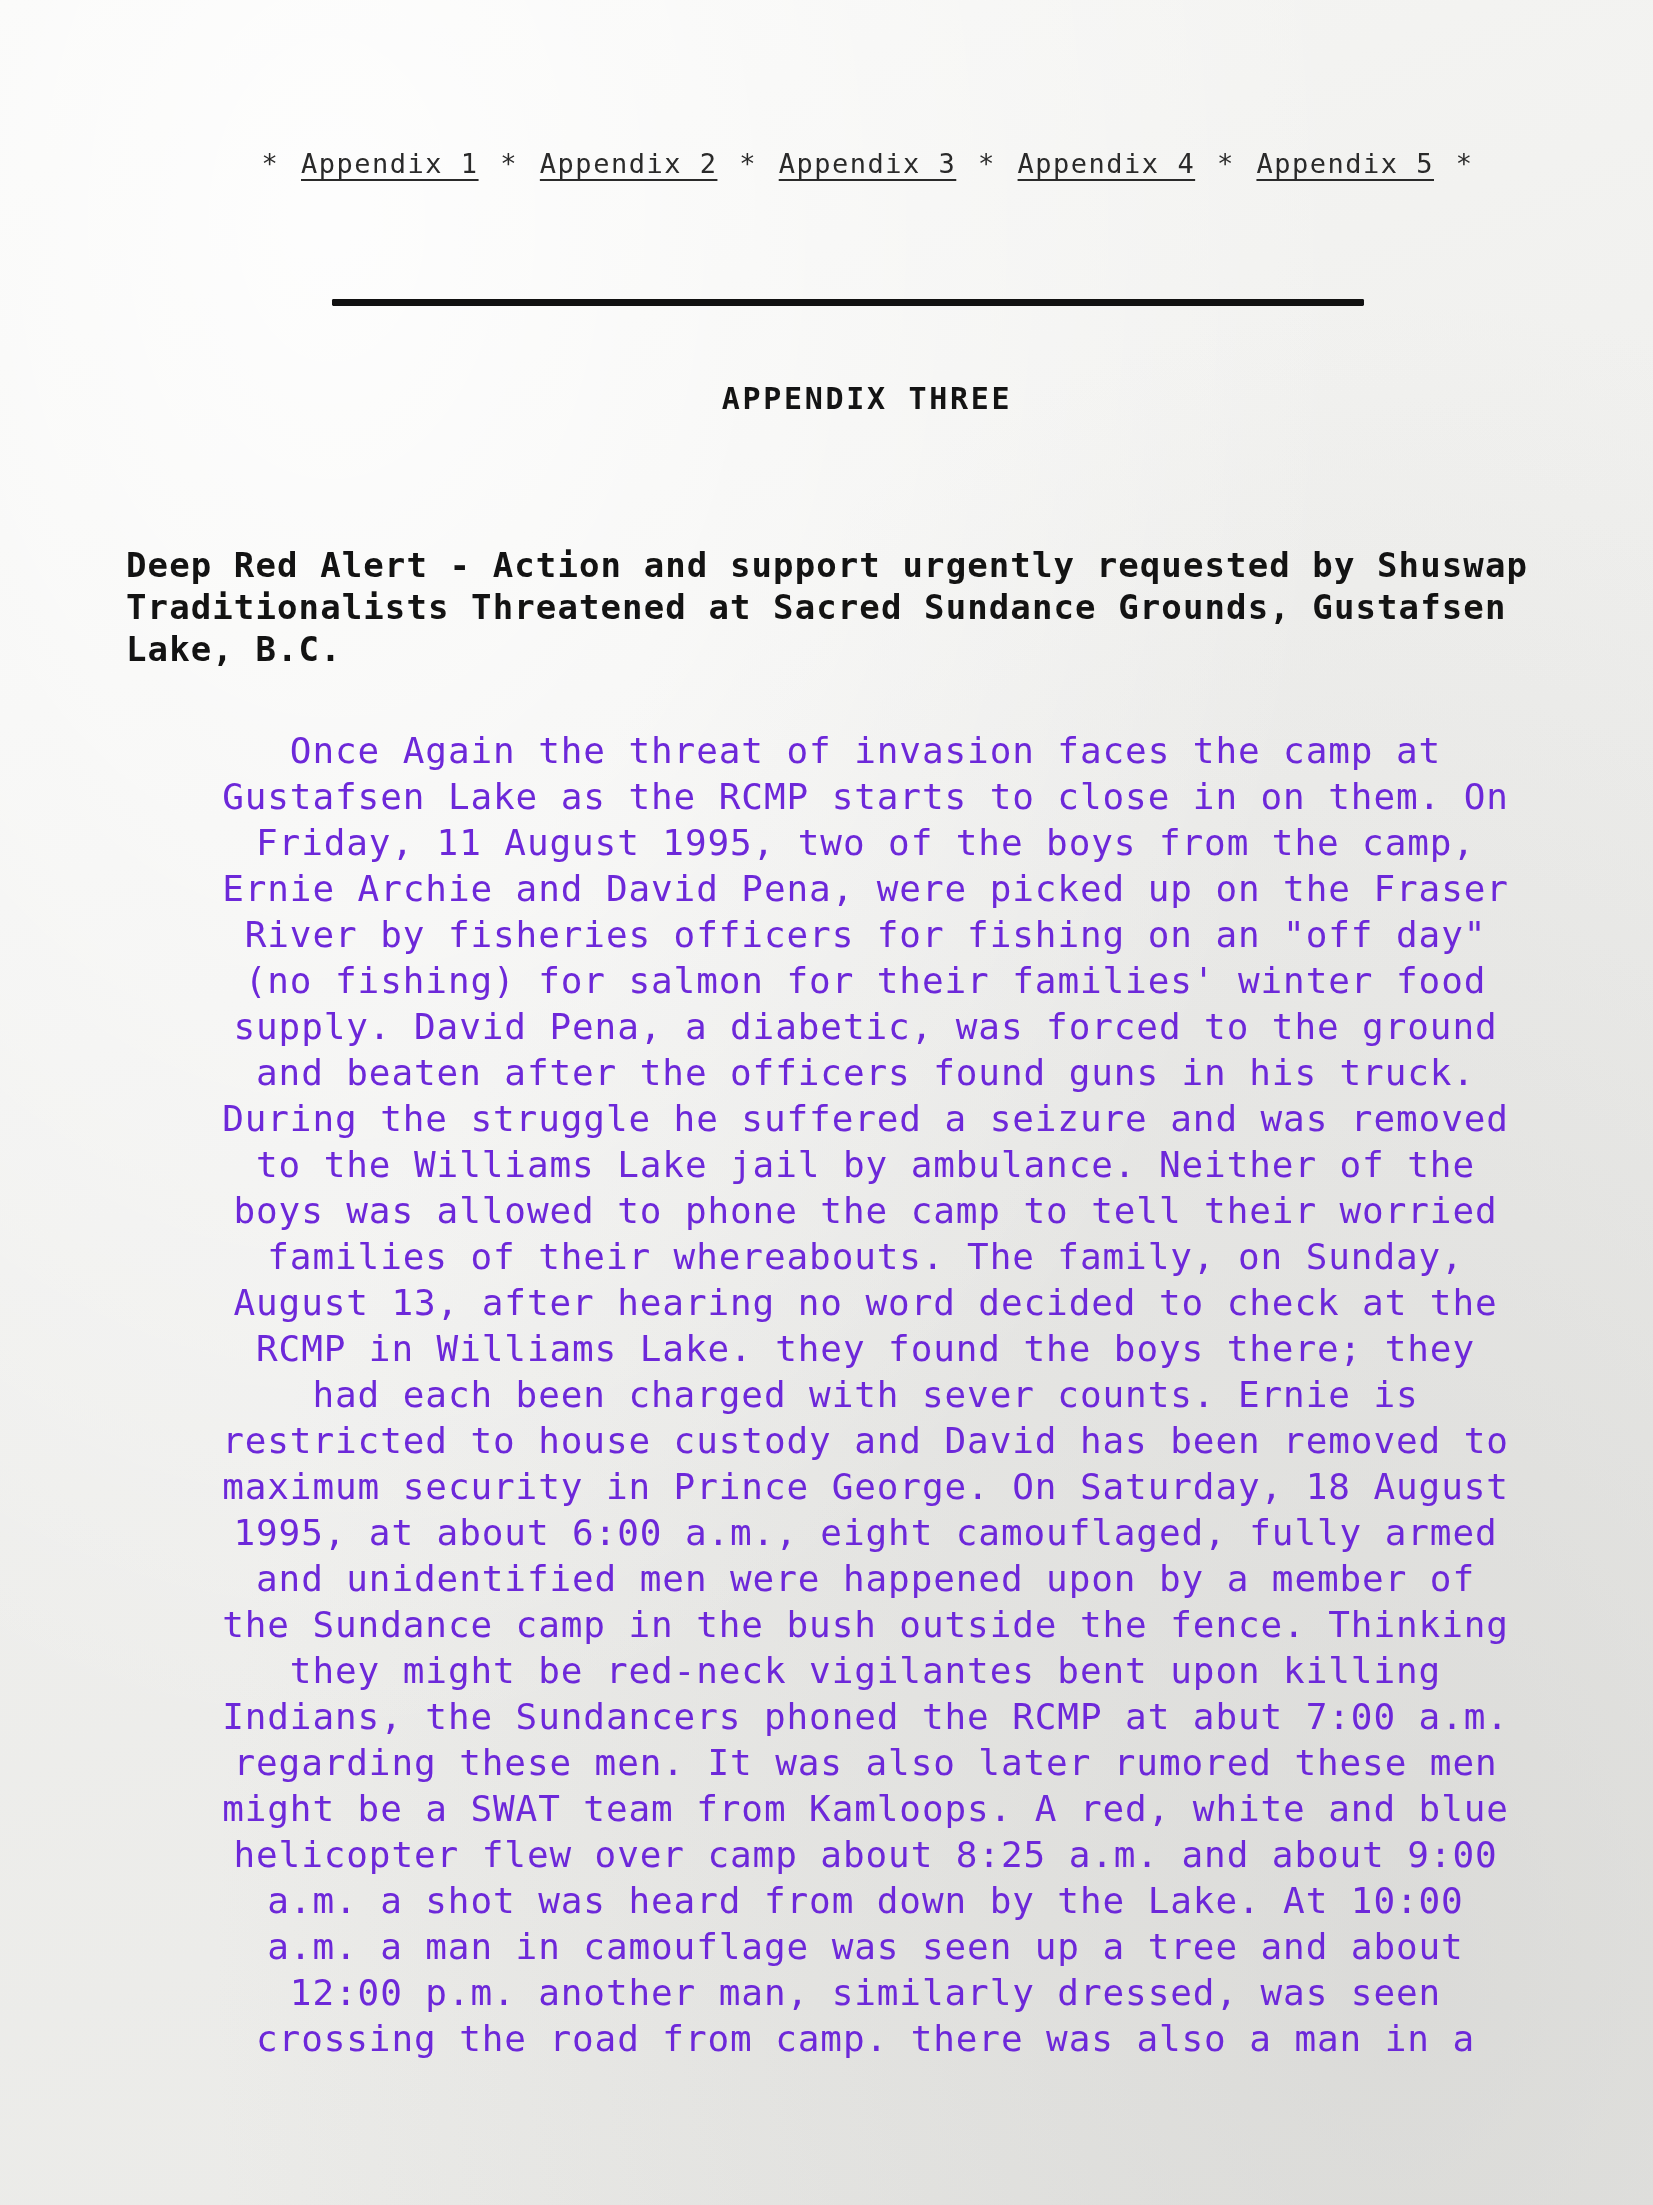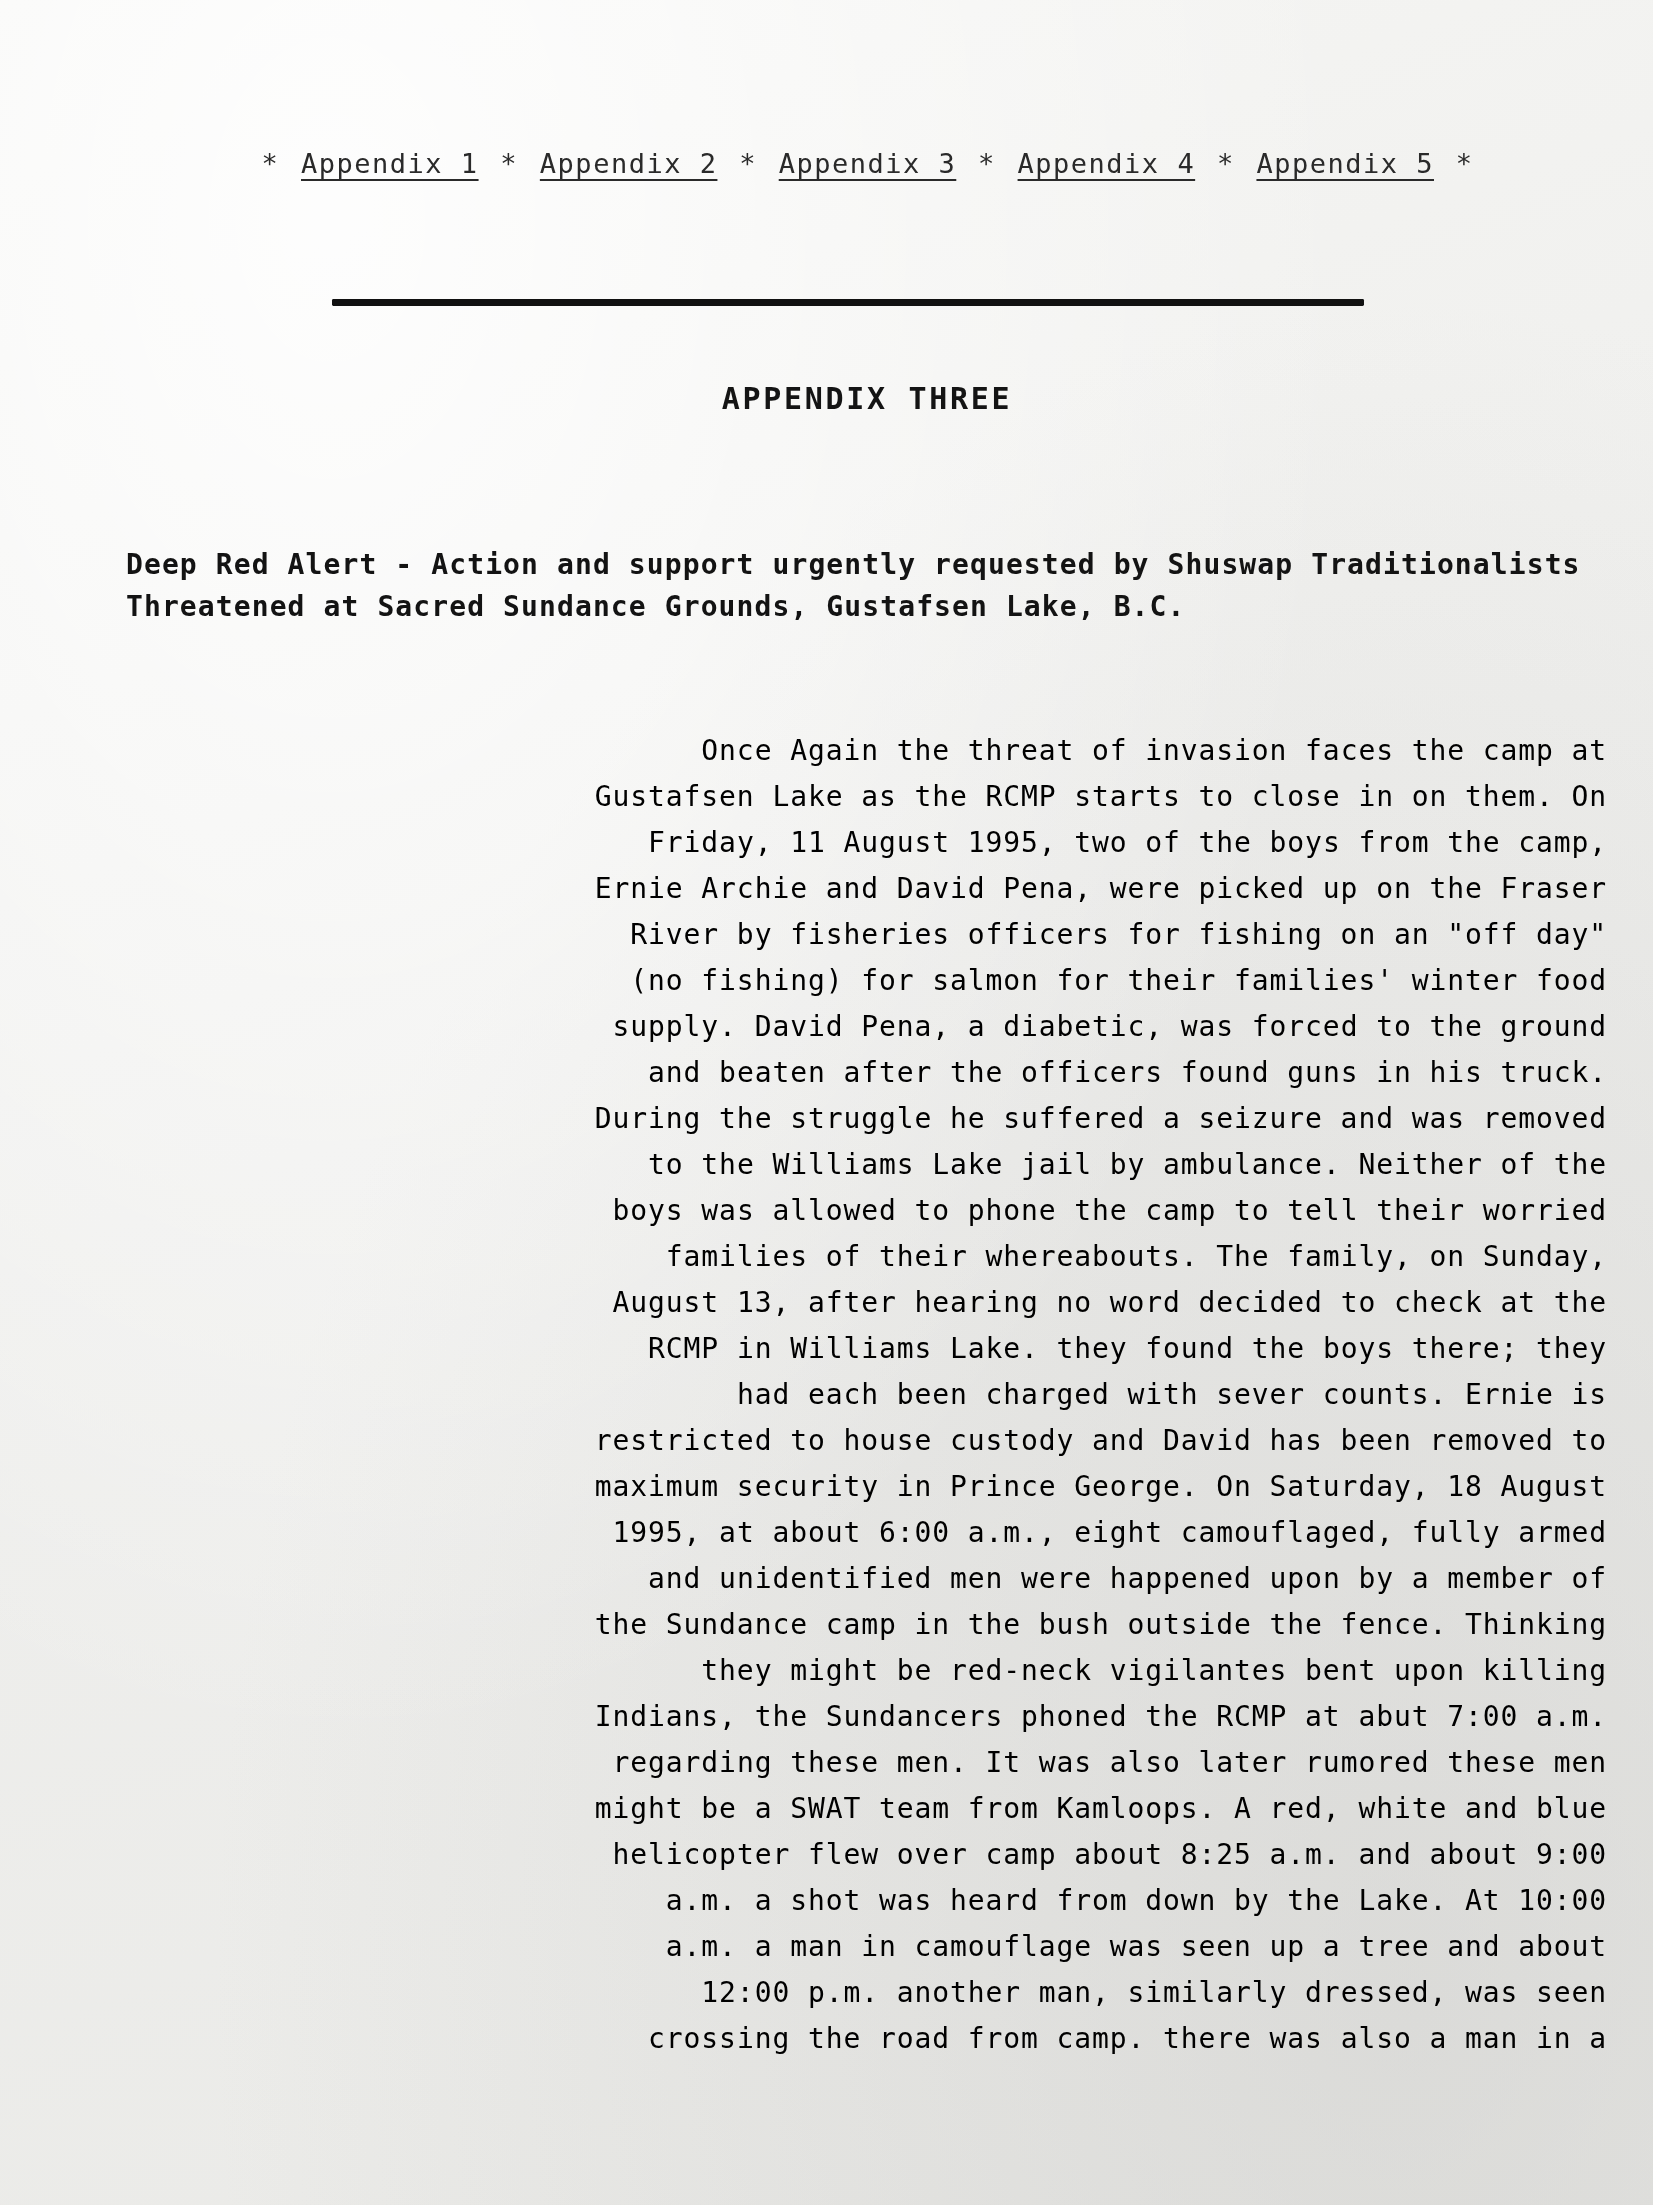--- a/index.html
+++ b/index.html
@@ -88,39 +88,39 @@
     font-size: 29px;
     font-weight: bold;
     letter-spacing: 1.6px;
     color: #161616;
   }
   .lede {
     position: absolute;
     left: 86px;
     top: 544px;
     width: 1459px;
-    font-size: 28px;
+    font-size: 34px;
     font-weight: bold;
     line-height: 42px;
     letter-spacing: 1.1px;
     color: #131313;
   }
 
   
   .body {
     position: absolute;
     left: 84px;
     top: 728px;
     width: 1483px;
-    font-size: 28px;
+    font-size: 36px;
     line-height: 46px;
     letter-spacing: 0.9px;
-    color: #000000;
+    color: #6d28d9;
     white-space: pre-wrap;
-    text-align: right;
+    text-align: center;
   }
 </style>
 </head>
 <body>
 
 <div class="page"></div>
 
 <div class="content">
 
   <div class="nav"><span class="star">*</span> <a href="#">Appendix 1</a> <span class="star">*</span> <a href="#">Appendix 2</a> <span class="star">*</span> <a href="#">Appendix 3</a> <span class="star">*</span> <a href="#">Appendix 4</a> <span class="star">*</span> <a href="#">Appendix 5</a> <span class="star">*</span></div>

